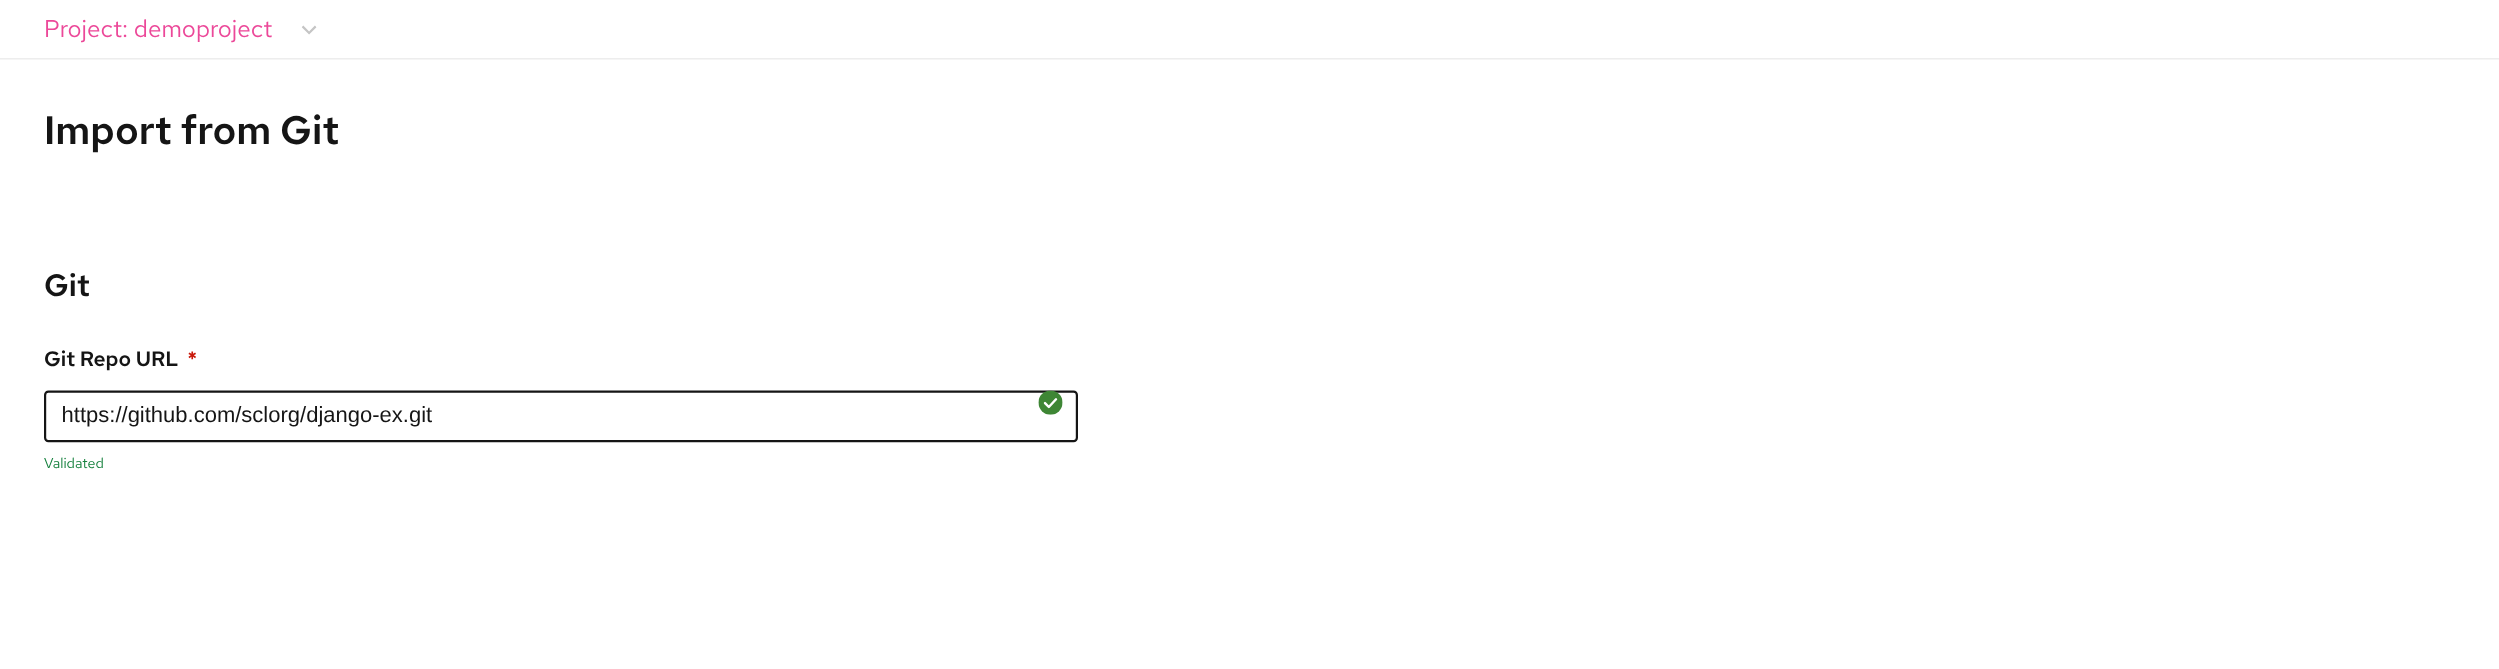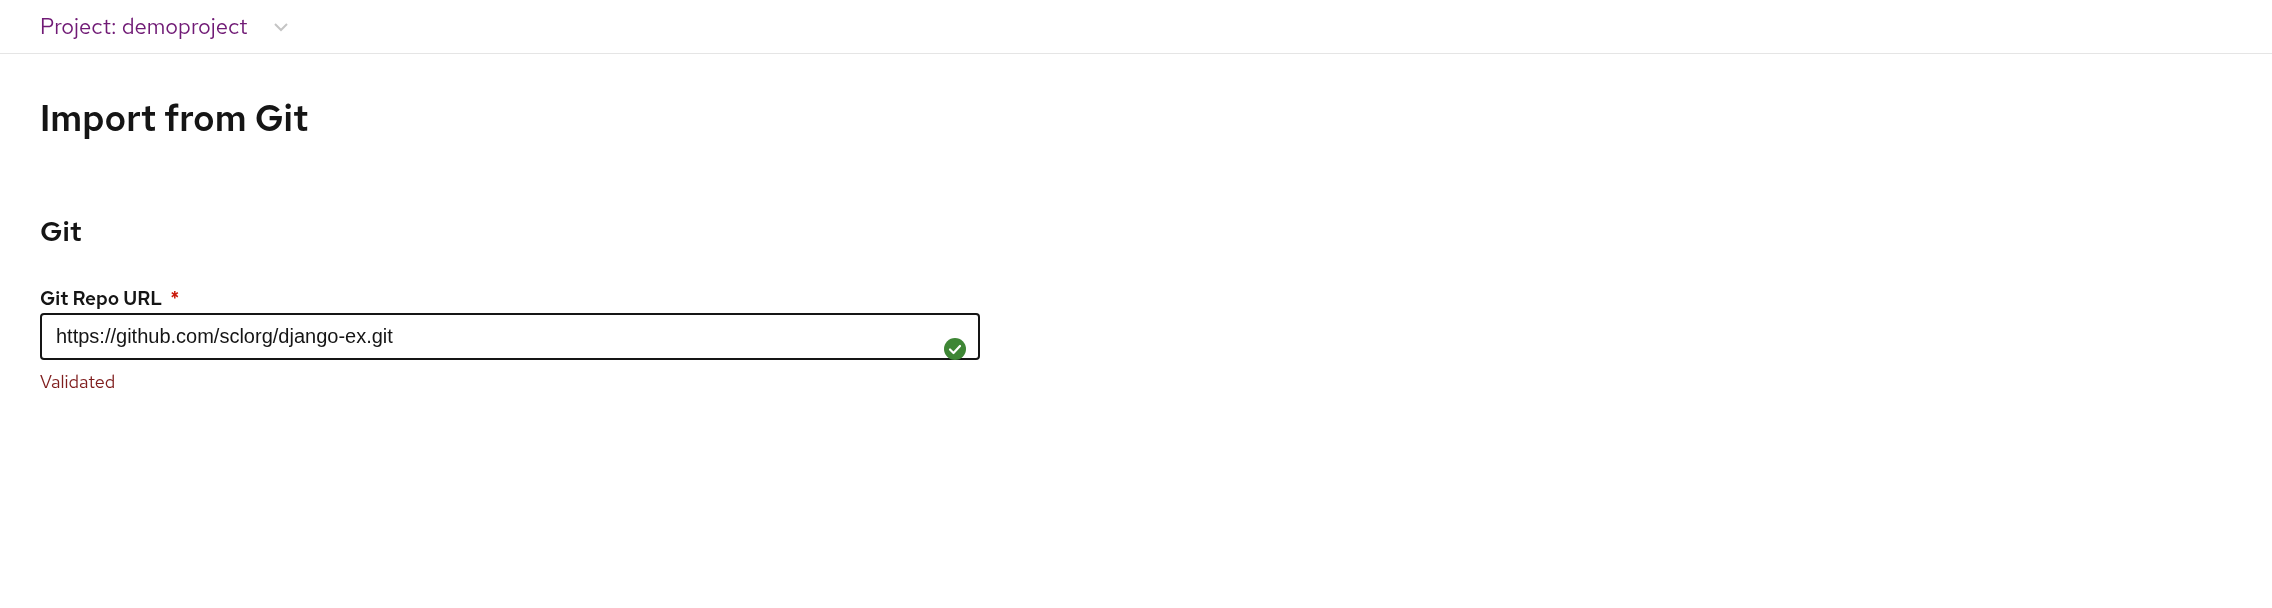--- a/index.html
+++ b/index.html
@@ -16,83 +16,83 @@
       display: flex;
       align-items: center;
       padding: 12px 40px;
       border-bottom: 1px solid #e5e5e5;
       gap: 40px;
     }
     .topbar-item {
       display: flex;
       align-items: center;
       gap: 26px;
-      color: #701a75;
+      color: #ec4899;
       font-size: 22px;
       cursor: pointer;
     }
     .topbar-item .caret {
       display: inline-flex;
       align-items: center;
     }
     .content {
       padding: 40px;
     }
     .page-title {
       font-size: 36px;
       font-weight: 600;
       color: #151515;
-      margin-bottom: 70px;
+      margin-bottom: 98px;
     }
     .section-title {
       font-size: 28px;
       font-weight: 600;
       color: #151515;
       margin-bottom: 36px;
     }
     .form-group {
       max-width: 940px;
     }
     .field-label {
       font-size: 19px;
       font-weight: 600;
       color: #151515;
-      margin-bottom: 2px;
+      margin-bottom: 16px;
       display: flex;
       gap: 8px;
     }
     .required-asterisk {
       color: #c9190b;
       font-size: 19px;
     }
     .input-wrapper {
       position: relative;
       display: flex;
-      align-items: flex-end;
+      align-items: flex-start;
     }
     .text-input {
       width: 100%;
       padding: 10px 48px 10px 14px;
       font-size: 20px;
       border: 2px solid #151515;
       border-radius: 4px;
       background: #ffffff;
       color: #151515;
       outline: none;
     }
     .input-status-icon {
       position: absolute;
       right: 14px;
       display: inline-flex;
       align-items: center;
       justify-content: center;
     }
     .validation-text {
-      color: #7f1d1d;
-      font-size: 18px;
+      color: #15803d;
+      font-size: 13px;
       margin-top: 10px;
     }
   </style>
 </head>
 <body>
 
 <div class="topbar">
   <div class="topbar-item">
     <span><span>Project:</span> <span>demoproject</span></span>
     <span class="caret">

